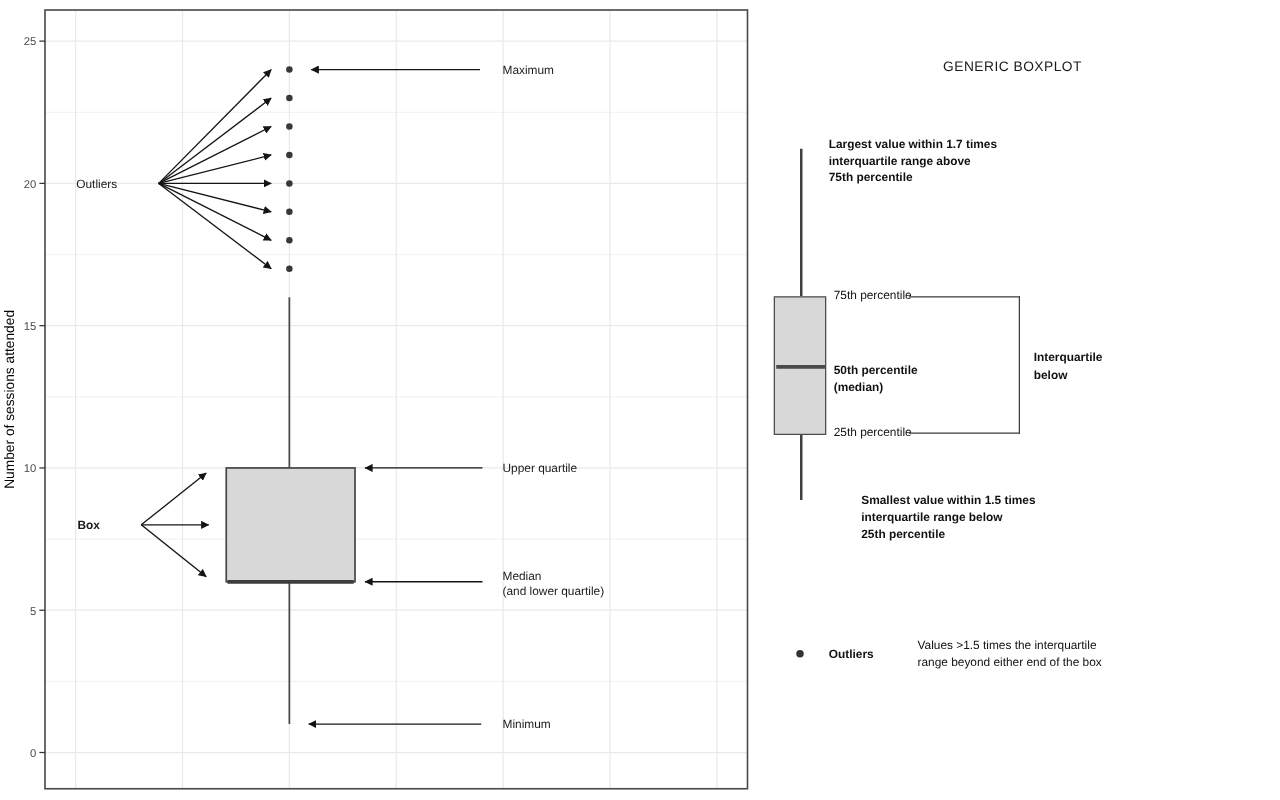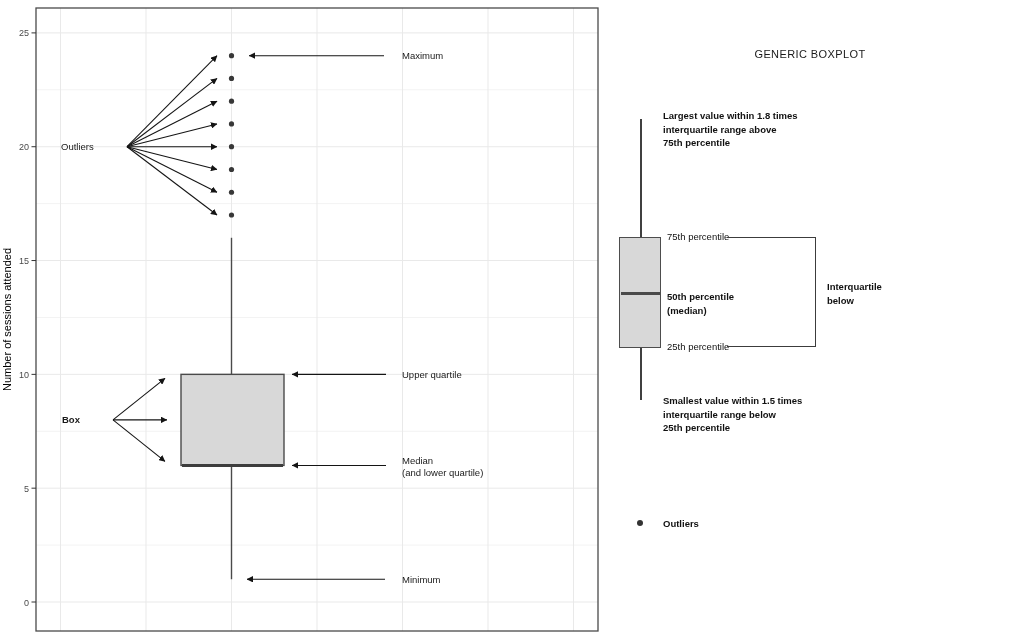--- a/index.html
+++ b/index.html
@@ -100,32 +100,34 @@
     </svg>
 
   <div class="abs" style="left:0;top:0;width:1024px;height:640px;">
     <div class="g-title">GENERIC BOXPLOT</div>
 
     <div class="vline" style="left:640px;top:119px;height:118px;"></div>
     <div class="g-box"></div>
     <div class="g-median"></div>
     <div class="vline" style="left:640px;top:348px;height:52px;"></div>
 
-    <div class="g-label g-bold" style="left:663px;top:109px;">Largest value within 1.8 times
+    <div class="g-label g-bold" style="left:663px;top:109px;">Largest value within 1.7 times
 interquartile range above
 75th percentile</div>
     <div class="g-label" style="left:667px;top:230px;">75th percentile</div>
     <div class="g-label" style="left:667px;top:290px;font-weight:bold;">50th percentile
 (median)</div>
     <div class="g-label" style="left:667px;top:340px;">25th percentile</div>
 
     <div class="bracket"></div>
     <div class="g-label g-bold" style="left:827px;top:280px;">Interquartile
 below</div>
 
-    <div class="g-label g-bold" style="left:663px;top:394px;">Smallest value within 1.5 times
+    <div class="g-label g-bold" style="left:689px;top:394px;">Smallest value within 1.5 times
 interquartile range below
 25th percentile</div>
 
     <div class="legend-dot"></div>
     <div class="g-label g-bold" style="left:663px;top:517px;">Outliers</div>
+    <div class="g-label" style="left:734px;top:510px;">Values &gt;1.5 times the interquartile
+range beyond either end of the box</div>
   </div>
 </div>
 
 </body></html>

